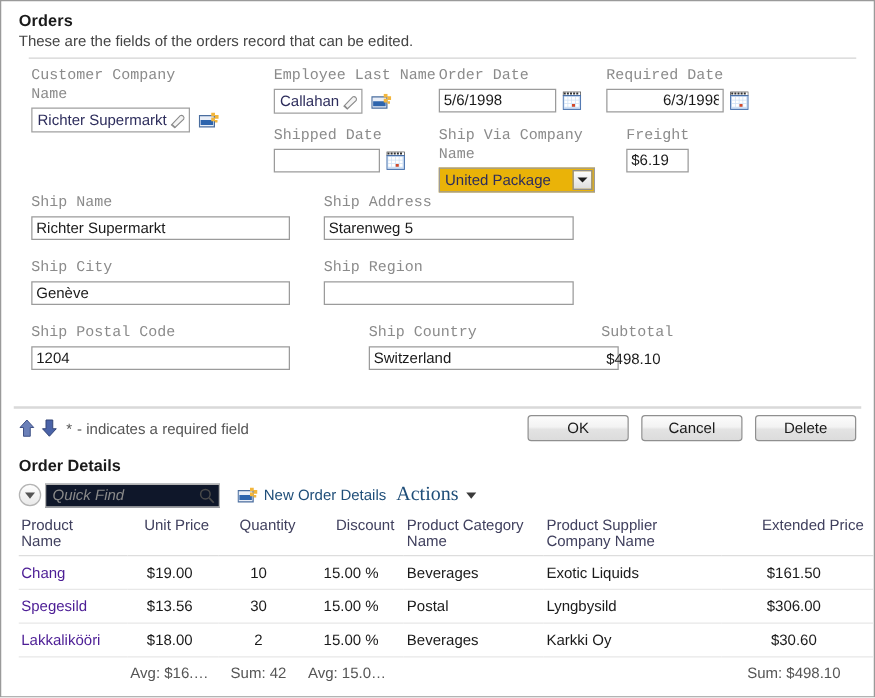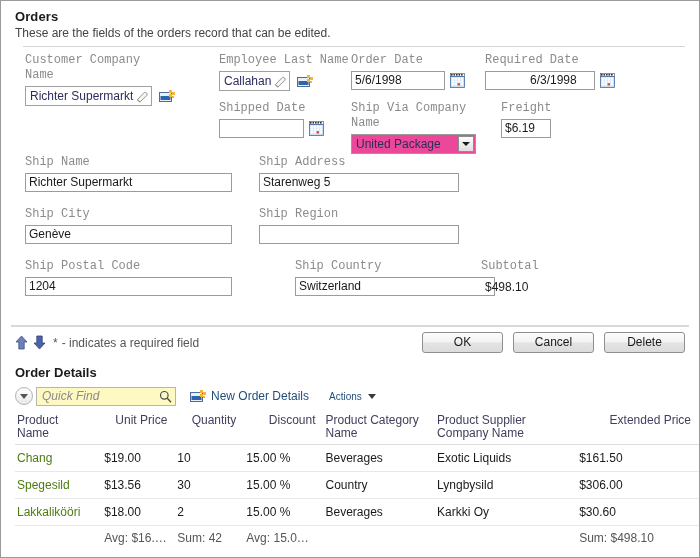--- a/index.html
+++ b/index.html
@@ -110,21 +110,21 @@
     width: 15px;
     height: 15px;
     margin-left: 5px;
     flex: 0 0 auto;
   }
   .sel {
     display: inline-flex;
     align-items: center;
     justify-content: space-between;
     border: 1px solid #9b9b9b;
-    background: #ec4899;
+    background: #eab308;
     height: 20px;
     box-sizing: border-box;
     padding: 0 1px 0 4px;
   }
   .sel .sel-text {
     font-size: 12px;
     color: #2d2d5c;
     white-space: nowrap;
   }
   .sel .sel-arrow {
@@ -222,21 +222,21 @@
     border-radius: 9px;
     background: linear-gradient(#fefefe, #e9e9e9);
     display: flex; align-items: center; justify-content: center;
     box-sizing: border-box;
     margin-right: 3px;
   }
   .qf-box {
     display: flex;
     align-items: center;
     border: 1px solid #b4b4b4;
-    background: #fef9c3;
+    background: #0f172a;
     height: 19px;
     width: 140px;
     box-sizing: border-box;
     padding: 0 3px;
   }
   .qf-input {
     border: 0;
     outline: none;
     flex: 1 1 auto;
     width: 100%;
@@ -253,24 +253,25 @@
     align-items: center;
     margin-left: 14px;
     font-size: 12px;
     color: #1f4e79;
     cursor: pointer;
   }
   .tb-link .newrec-icon { margin-left: 0; margin-right: 5px; }
   .tb-actions {
     display: flex;
     align-items: center;
-    margin-left: 20px;
-    font-size: 10px;
+    margin-left: 8px;
+    font-size: 16px;
     color: #1f4e79;
     cursor: pointer;
+    font-family: Liberation Serif, serif;
   }
   .tb-actions .caret {
     width: 0; height: 0;
     border-left: 4px solid transparent;
     border-right: 4px solid transparent;
     border-top: 5px solid #3a3a3a;
     margin-left: 6px;
   }
 
   
@@ -293,23 +294,23 @@
   table.grid th.r { text-align: right; padding-right: 8px; }
   table.grid td {
     font-size: 12px;
     color: #1a1a1a;
     padding: 6px 6px 6px 2px;
     border-bottom: 1px solid #e8e8e8;
     white-space: nowrap;
     overflow: hidden;
     text-overflow: ellipsis;
   }
-  table.grid td.r { text-align: left; padding-right: 8px; }
+  table.grid td.r { text-align: center; padding-right: 8px; }
   td.link a {
-    color: #4d7c0f;
+    color: #4c1d95;
     text-decoration: none;
     cursor: pointer;
   }
   tr.summary td {
     border-bottom: none;
     border-top: 1px dashed #b6b6b6;
     color: #555555;
     padding-top: 5px;
     padding-bottom: 4px;
     font-size: 12px;
@@ -404,21 +405,21 @@
             <rect x="10.6" y="10.2" width="2.4" height="2.2"></rect>
           </g>
           <rect x="7.6" y="10.2" width="2.4" height="2.2" fill="#d44a2a"></rect>
         </svg>
       </div>
     </div>
 
     <div class="fld" style="left:484px; top:6px; width:130px;">
       <div class="lbl">Required Date</div>
       <div class="val-row">
-        <input class="txt" style="width: 110px; padding-left: 44px;" value="6/3/1998">
+        <input class="txt" style="width: 94px; padding-left: 44px;" value="6/3/1998">
         <svg class="cal-icon" viewBox="0 0 15 15">
           <rect x="0.5" y="0.5" width="14" height="3" fill="#ffffff" stroke="#4a4a4a" stroke-width="0.6"></rect>
           <rect x="1" y="1" width="1.6" height="1.6" fill="#303030"></rect>
             <rect x="3.5" y="1" width="1.6" height="1.6" fill="#303030"></rect>
           <rect x="6" y="1" width="1.6" height="1.6" fill="#303030"></rect>
             <rect x="8.5" y="1" width="1.6" height="1.6" fill="#303030"></rect>
           <rect x="11" y="1" width="1.6" height="1.6" fill="#303030"></rect>
           <rect x="0.5" y="3.5" width="14" height="11" fill="#cfe0f5" stroke="#3f6aa8" stroke-width="0.8"></rect>
           <g fill="#ffffff">
             <rect x="1.6" y="4.6" width="2.4" height="2.2"></rect>
@@ -611,21 +612,21 @@
           <td class="r">15.00 %</td>
           <td>Beverages</td>
           <td>Exotic Liquids</td>
           <td class="r">$161.50</td>
         </tr>
         <tr>
           <td class="link"><a>Spegesild</a></td>
           <td class="r">$13.56</td>
           <td class="r">30</td>
           <td class="r">15.00 %</td>
-          <td>Country</td>
+          <td>Postal</td>
           <td>Lyngbysild</td>
           <td class="r">$306.00</td>
         </tr>
         <tr>
           <td class="link"><a>Lakkalikööri</a></td>
           <td class="r">$18.00</td>
           <td class="r">2</td>
           <td class="r">15.00 %</td>
           <td>Beverages</td>
           <td>Karkki Oy</td>

